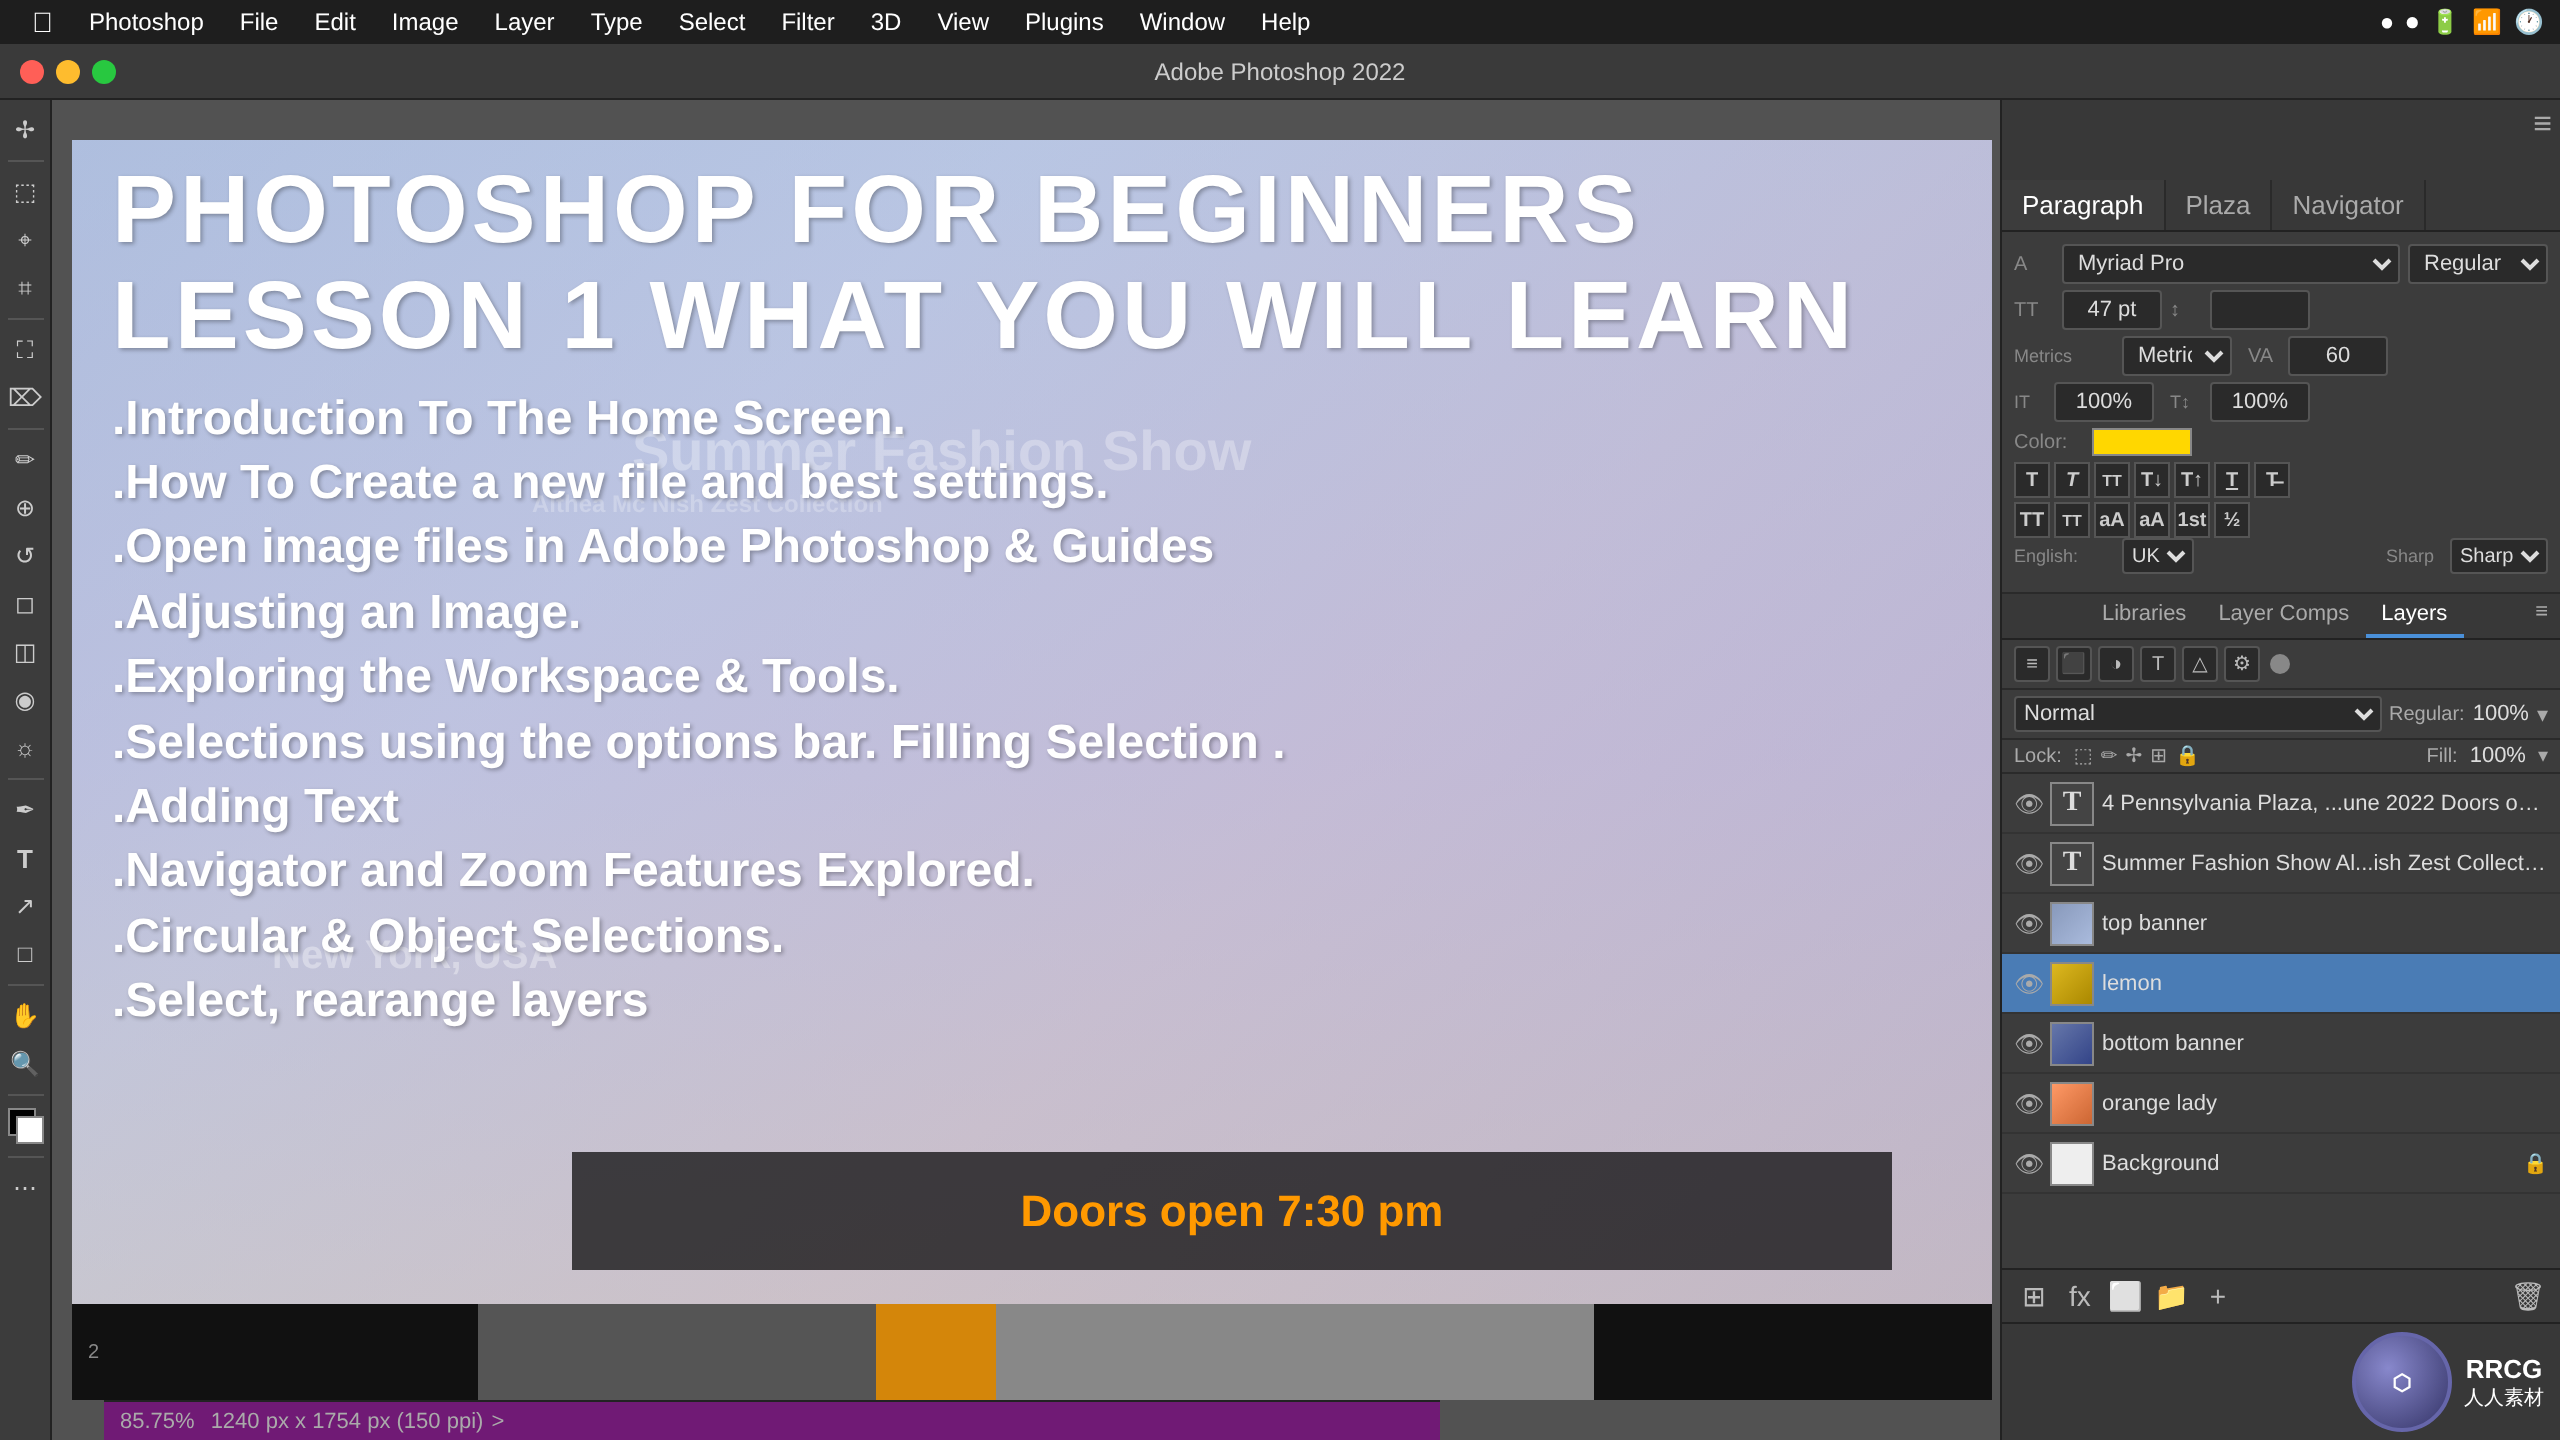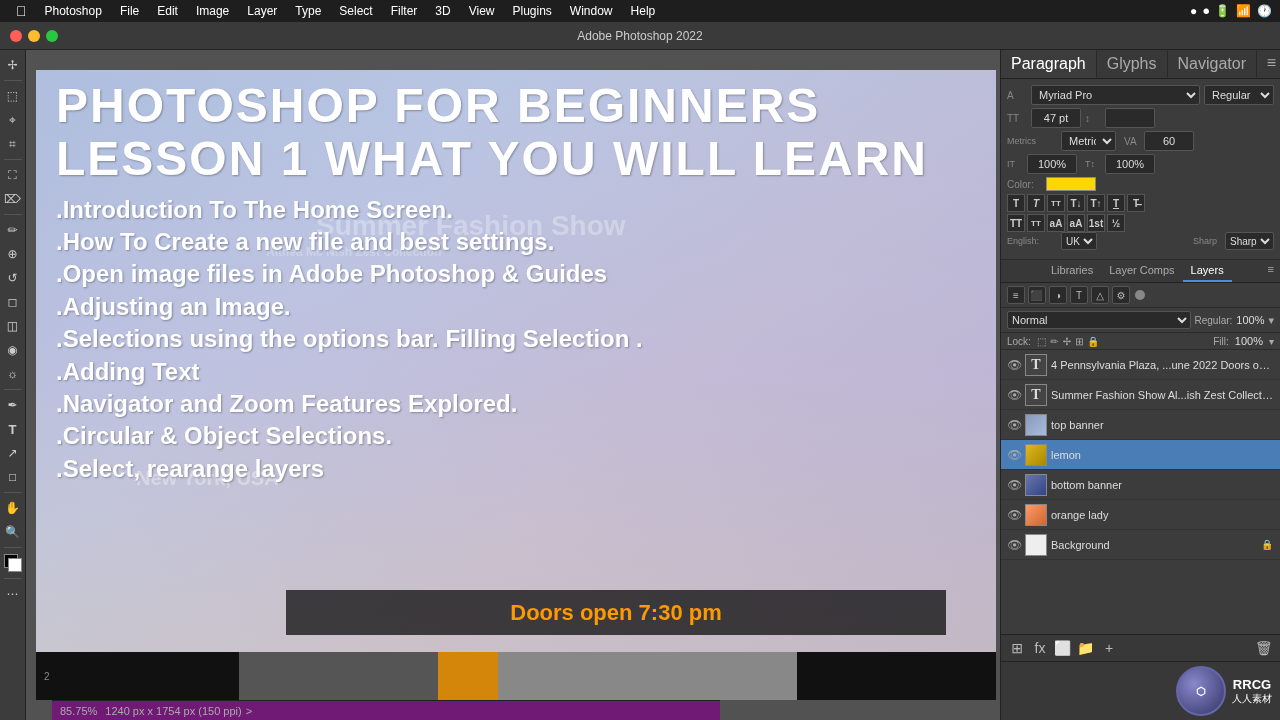--- a/index.html
+++ b/index.html
@@ -141,21 +141,21 @@
       color: #fff;
       text-shadow: 1px 1px 2px rgba(0,0,0,0.3);
       line-height: 1.35;
       font-family: Arial, sans-serif;
     }
     .doors-open-banner {
       position: absolute;
       bottom: 55px;
       left: 250px;
       right: 50px;
-      height: 45px;
+      height: 59px;
       background: rgba(0,0,0,0.7);
       display: flex;
       align-items: center;
       justify-content: center;
     }
     .doors-open-text {
       color: #ff9900;
       font-size: 22px;
       font-weight: bold;
     }
@@ -188,25 +188,26 @@
 
     
     .panel-tab-row {
       display: flex;
       background: #383838;
       border-bottom: 1px solid #222;
       flex-shrink: 0;
     }
     .panel-tab {
       padding: 5px 10px;
-      font-size: 16px;
+      font-size: 13px;
       color: #aaa;
       cursor: pointer;
       border-right: 1px solid #2a2a2a;
       white-space: nowrap;
+      margin-top: 40px;
     }
     .panel-tab.active {
       color: #fff;
       background: #3c3c3c;
     }
 
     
     .char-panel {
       padding: 6px;
       border-bottom: 1px solid #2a2a2a;
@@ -520,20 +521,21 @@
         <br>
         <span>New York, USA</span>
       </div>
 
       <div class="canvas-text-overlay">
         <div class="lesson-title">PHOTOSHOP FOR BEGINNERS  LESSON 1 WHAT YOU WILL LEARN</div>
         <div class="lesson-item">.Introduction To  The Home Screen.</div>
         <div class="lesson-item">.How To Create a new file and best settings.</div>
         <div class="lesson-item">.Open image files in Adobe Photoshop &amp; Guides</div>
         <div class="lesson-item">.Adjusting an Image.</div>
+        <div class="lesson-item">.Exploring the Workspace &amp; Tools.</div>
         <div class="lesson-item">.Selections using the options bar. Filling Selection .</div>
         <div class="lesson-item">.Adding Text</div>
         <div class="lesson-item">.Navigator and Zoom Features Explored.</div>
         <div class="lesson-item">.Circular &amp; Object Selections.</div>
         <div class="lesson-item">.Select, rearange layers</div>
       </div>
 
       <div class="doors-open-banner">
         <span class="doors-open-text">Doors open 7:30 pm</span>
       </div>
@@ -554,21 +556,21 @@
       <span style="padding: 0 4px;"> </span>
       <span>1240 px x 1754 px (150 ppi)</span>
       <span style="padding: 0 4px;">&gt;</span>
     </div>
   </div>
 
   <div id="right-panel">
 
     <div class="panel-tab-row">
       <div class="panel-tab active">Paragraph</div>
-      <div class="panel-tab">Glyphs</div>
+      <div class="panel-tab">Plaza</div>
       <div class="panel-tab">Navigator</div>
       <div style="margin-left:auto; padding:4px; color:#aaa; cursor:pointer;">≡</div>
     </div>
 
     <div class="char-panel">
 
       <div class="char-row">
         <span style="color:#888; font-size:10px; width:20px;">A</span>
         <select class="char-select" style="flex:1;">
           <option>Myriad Pro</option>

